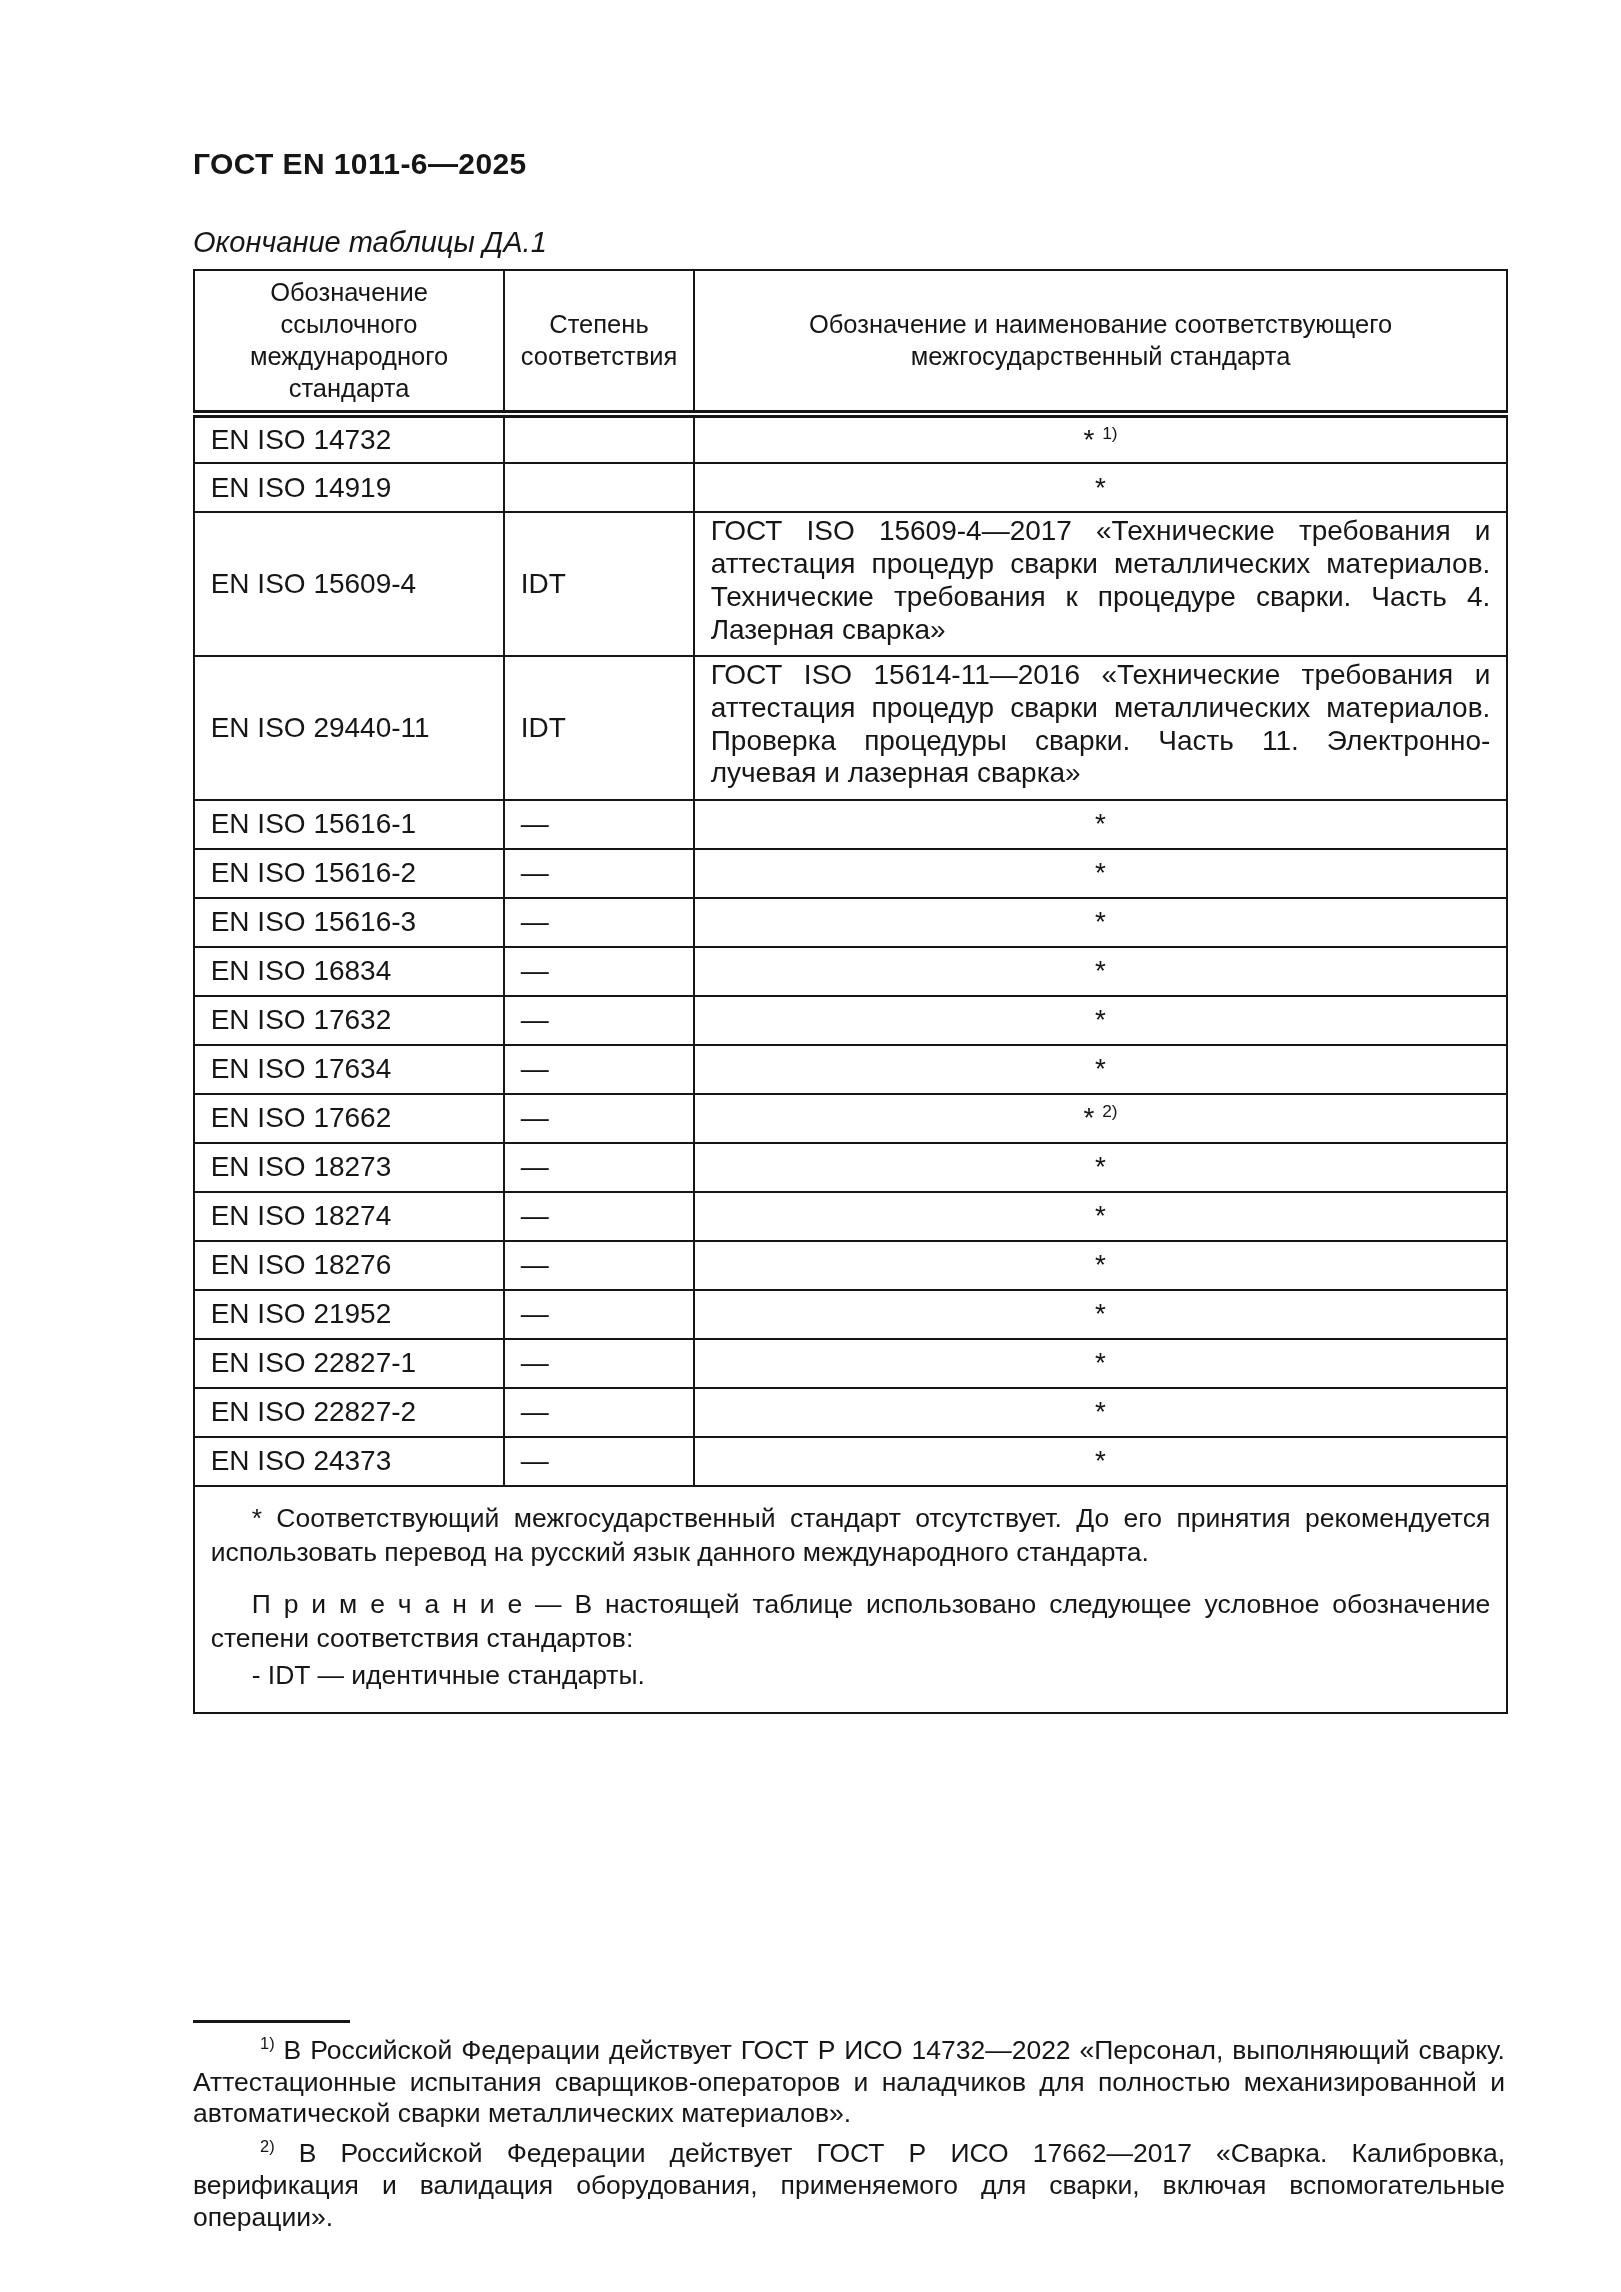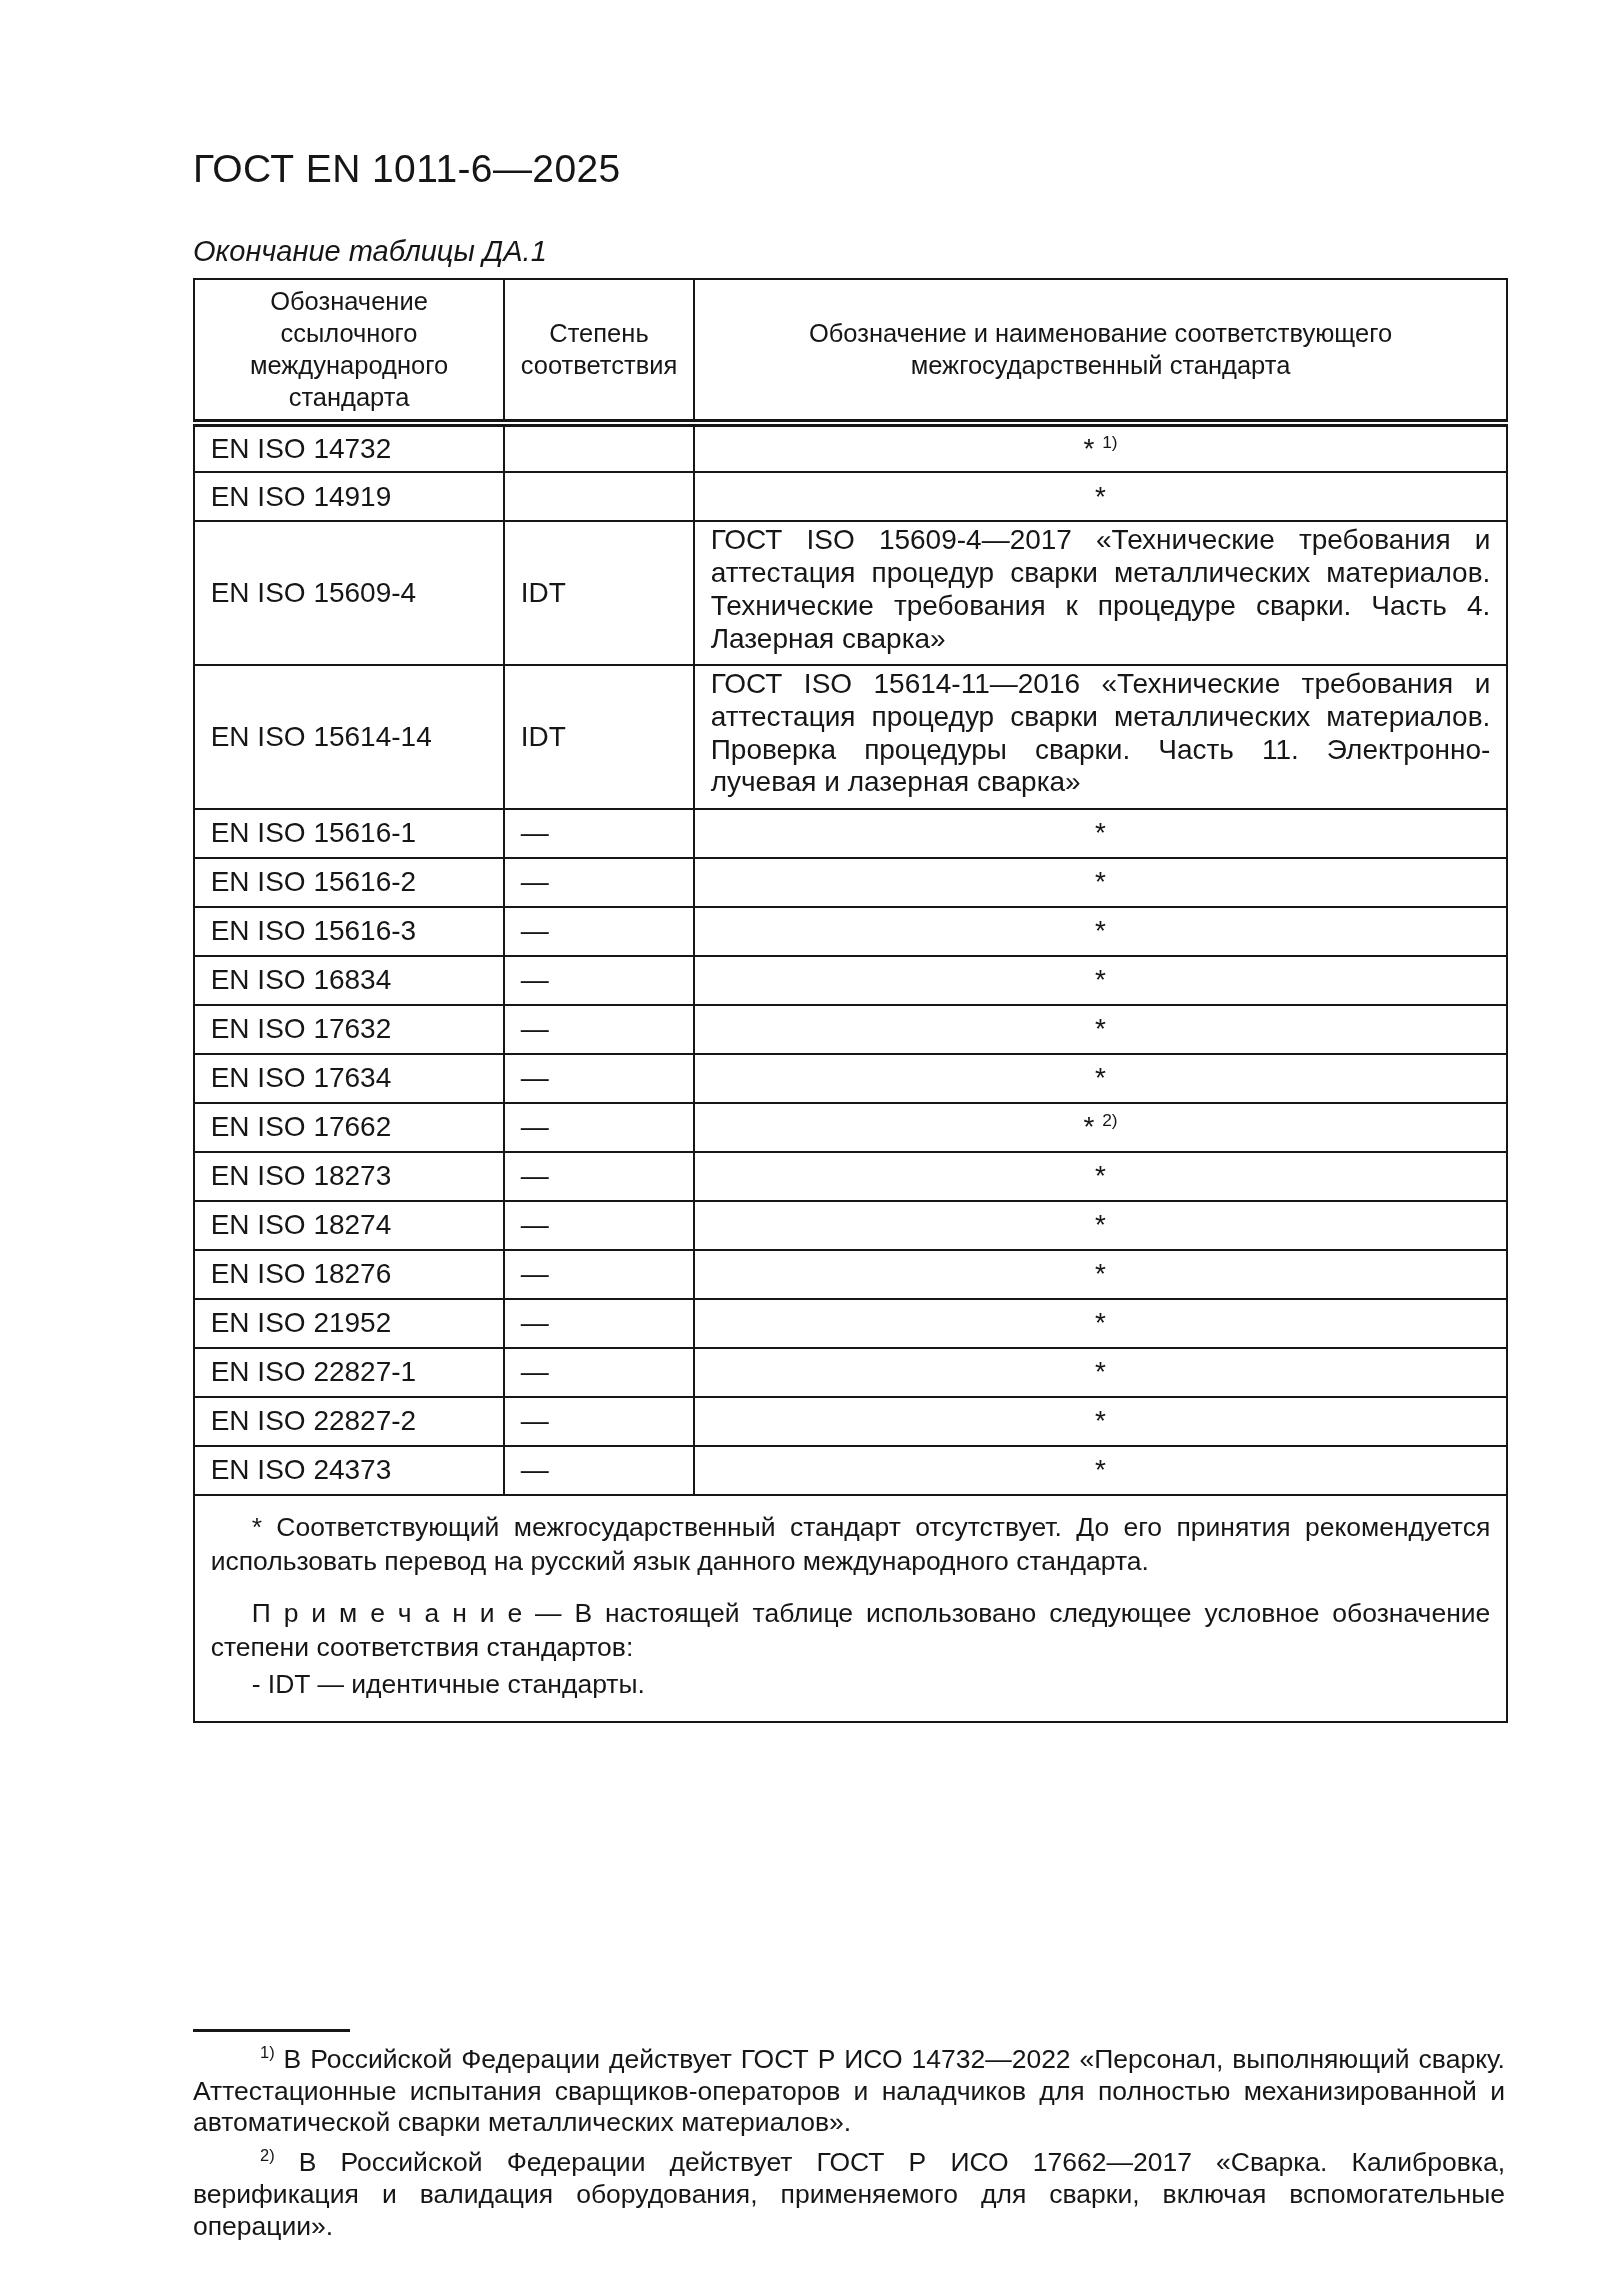--- a/index.html
+++ b/index.html
@@ -5,21 +5,21 @@
   * { box-sizing: border-box; }
   html, body { margin: 0; padding: 0; background: #ffffff; }
   body {
     width: 1621px; height: 2293px;
     font-family: "Liberation Sans", sans-serif;
     color: #161616;
     overflow: hidden;
   }
   .page { padding: 149px 116px 0 193px; }
 
-  .doc-header { font-size: 39px; font-weight: normal; letter-spacing: 0.4px; line-height: 1; }
+  .doc-header { font-size: 30px; font-weight: bold; letter-spacing: 0.4px; line-height: 1; }
   .table-caption { margin-top: 49px; font-size: 29px; font-style: italic; line-height: 1; }
 
   table.ref-table {
     margin-top: 12px;
     width: 1312px;
     border-collapse: collapse;
     table-layout: fixed;
     border: 2.9px solid #161616;
   }
   .ref-table th {
@@ -88,21 +88,21 @@
           <td class="col-std">EN ISO 14919</td>
           <td class="col-degree"></td>
           <td class="col-match center">*</td>
         </tr>
         <tr>
           <td class="col-std">EN ISO 15609-4</td>
           <td class="col-degree">IDT</td>
           <td class="col-match just">ГОСТ ISO 15609-4—2017 «Технические требования и аттестация процедур сварки металлических материалов. Технические требования к процедуре сварки. Часть 4. Лазерная сварка»</td>
         </tr>
         <tr>
-          <td class="col-std">EN ISO 15614-14</td>
+          <td class="col-std">EN ISO 29440-11</td>
           <td class="col-degree">IDT</td>
           <td class="col-match just">ГОСТ ISO 15614-11—2016 «Технические требования и аттестация процедур сварки металлических материалов. Проверка процедуры сварки. Часть 11. Электронно-лучевая и лазерная сварка»</td>
         </tr>
         <tr>
           <td class="col-std">EN ISO 15616-1</td>
           <td class="col-degree">—</td>
           <td class="col-match center">*</td>
         </tr>
         <tr>
           <td class="col-std">EN ISO 15616-2</td>

